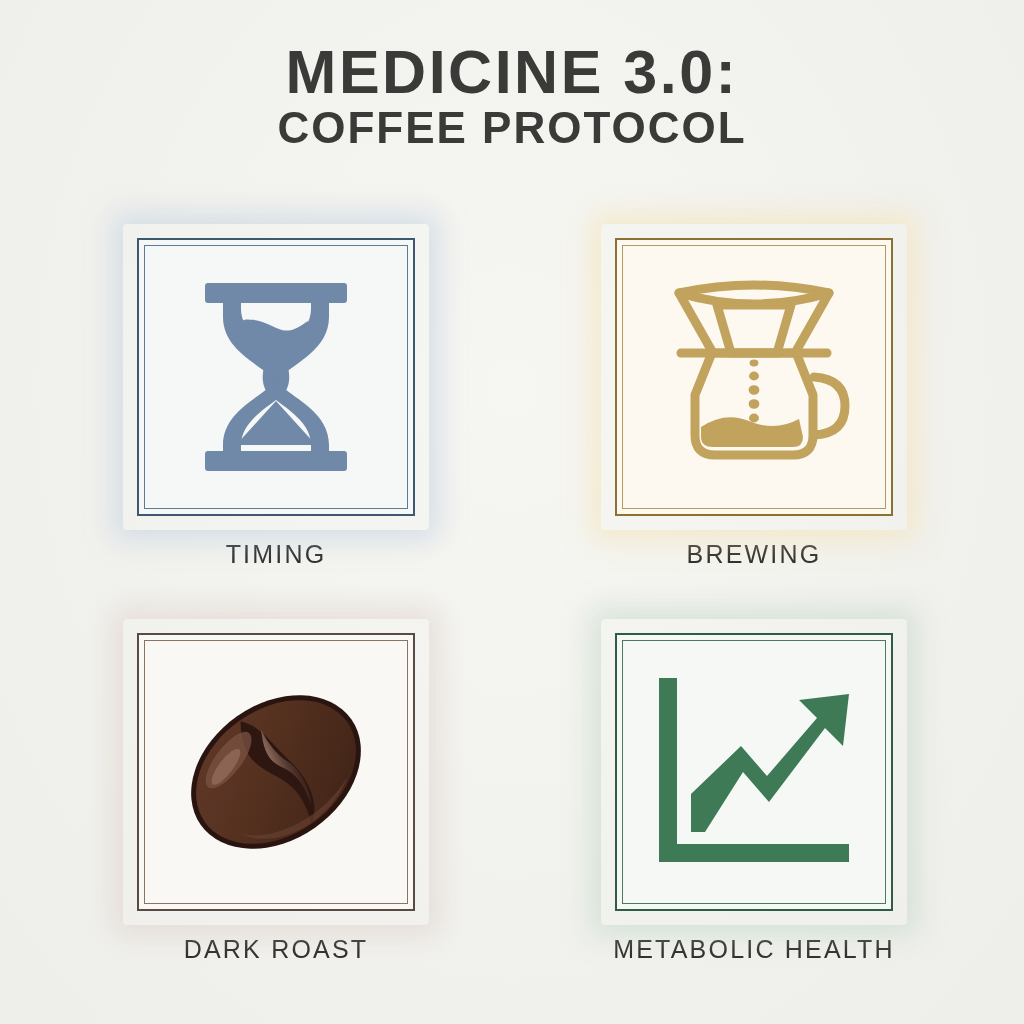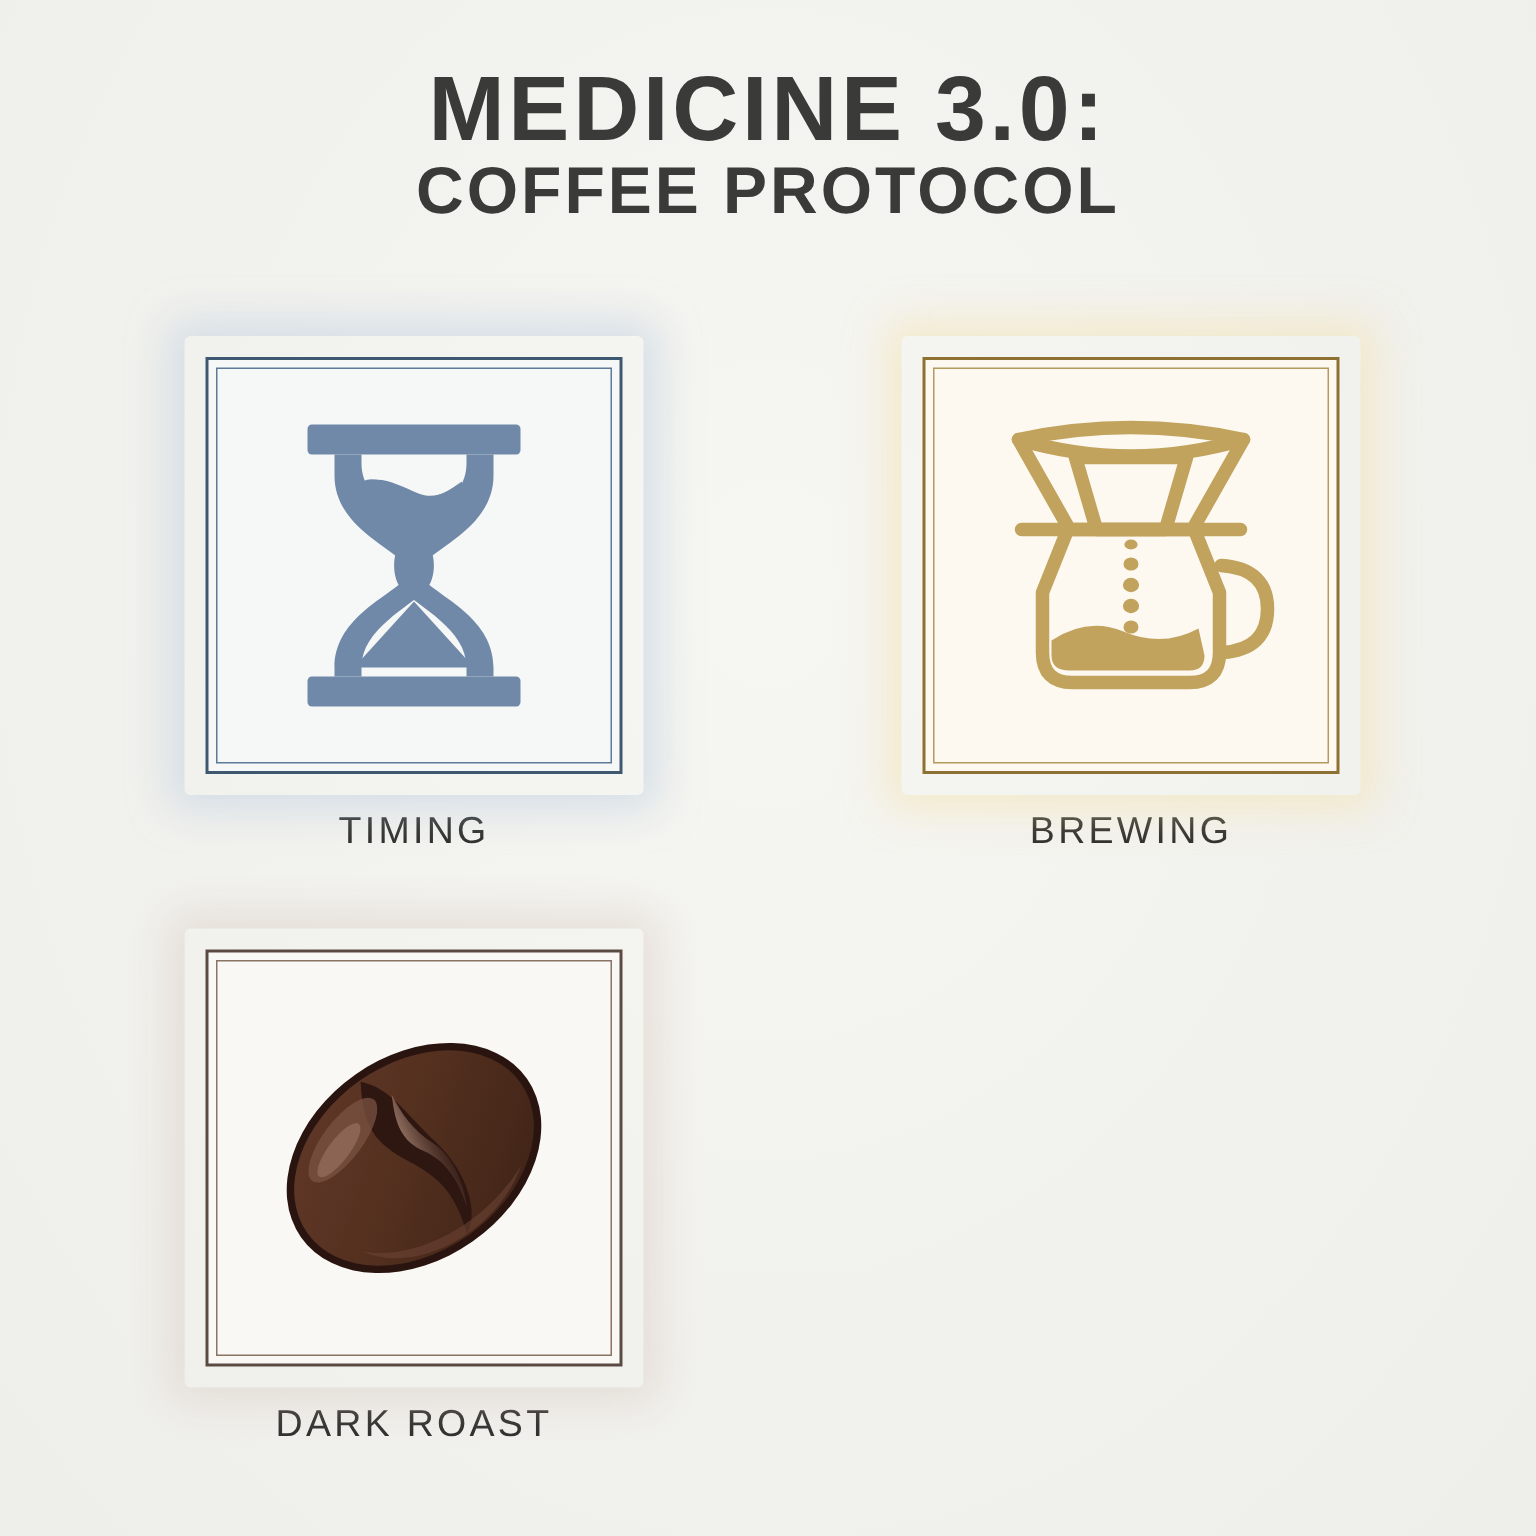--- a/index.html
+++ b/index.html
@@ -184,15 +184,31 @@
             <ellipse cx="68" cy="58" rx="34" ry="13" transform="rotate(-18 68 58)" fill="#7b5343" opacity=".75"></ellipse>
             <ellipse cx="62" cy="62" rx="22" ry="7" transform="rotate(-18 62 62)" fill="#a07a68" opacity=".55"></ellipse>
 
             <path d="M36 126 C58 150 110 160 156 140 C116 168 56 160 36 126 Z" fill="#6a4233" opacity=".6"></path>
           </g>
         </svg>
       </div>
       <div class="caption">DARK ROAST</div>
     </div>
 
+    <div class="cell card-metabolic">
+      <div class="frame">
+        <div class="glowpad"></div>
+        <div class="outer"></div>
+        <div class="inner"></div>
+        <svg width="210" height="200" viewBox="0 0 210 200">
+          <g fill="#3d7a55">
+
+            <path d="M10 6 L28 6 L28 172 L200 172 L200 190 L10 190 Z"></path>
+
+            <path d="M42 160 L42 122 L92 74 L118 104 L168 46 L150 28 L200 22 L194 74 L176 56 L120 130 L94 100 L56 160 Z"></path>
+          </g>
+        </svg>
+      </div>
+      <div class="caption">METABOLIC HEALTH</div>
+    </div>
 
   </div>
 </div>
 
 </body></html>

